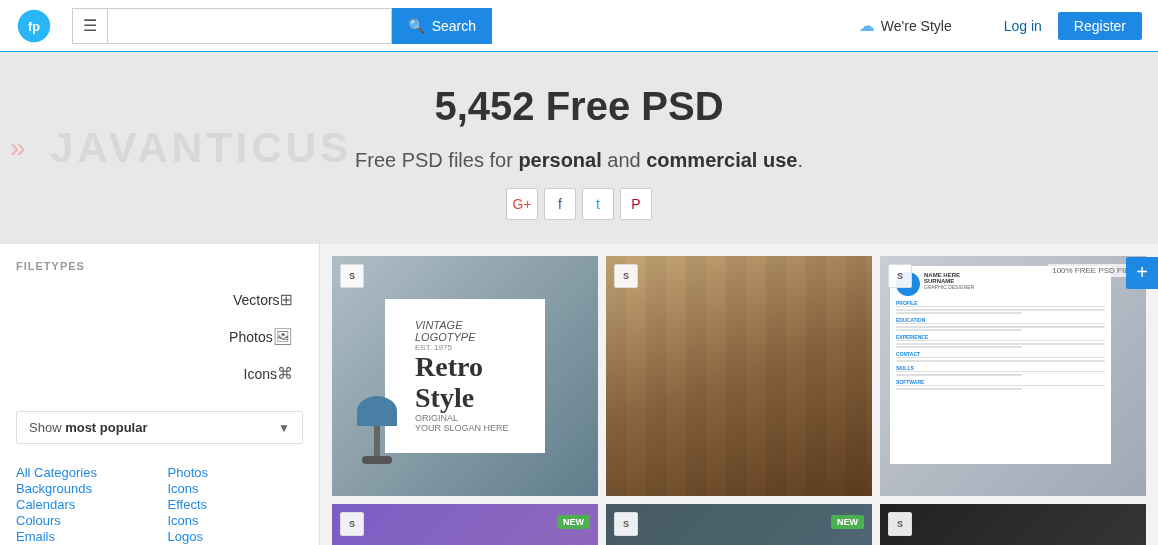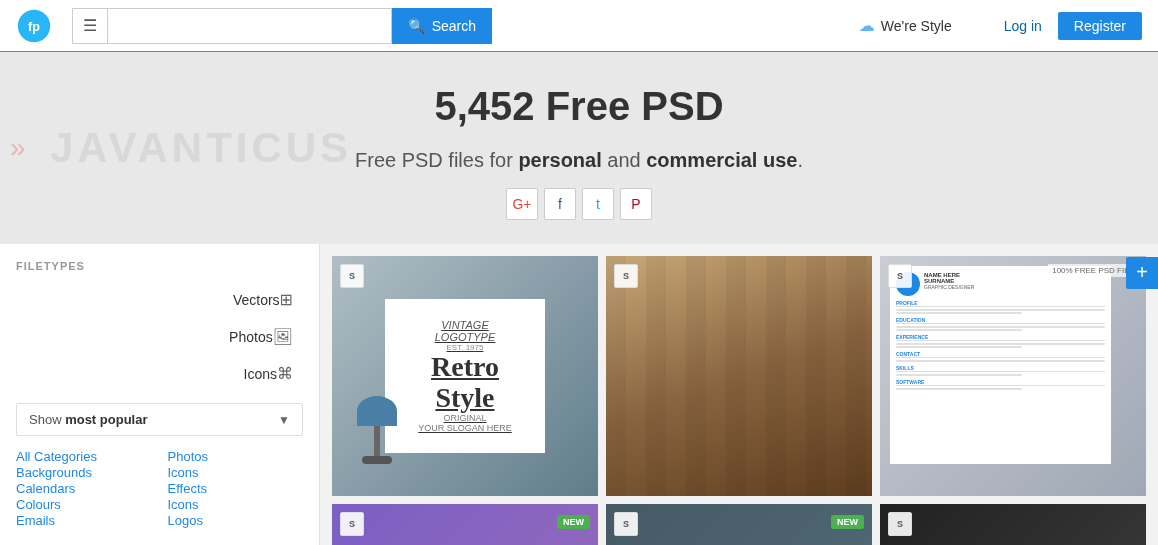--- a/index.html
+++ b/index.html
@@ -185,21 +185,21 @@
     .filetype-icon { font-size: 16px; color: #666; }
 
     
     .show-popular {
       display: flex;
       align-items: center;
       justify-content: space-between;
       border: 1px solid #ddd;
       padding: 8px 12px;
       cursor: pointer;
-      margin: 12px 0;
+      margin: 20px 0;
       border-radius: 2px;
       background: #fff;
     }
     .show-popular-text { font-size: 13px; color: #555; }
     .show-popular-text strong { color: #333; }
     .chevron-down { font-size: 12px; color: #666; }
 
     
     .categories-grid {
       display: grid;
@@ -233,23 +233,22 @@
     
     .card-1 {
       background: linear-gradient(135deg, #b0bec5 0%, #90a4ae 40%, #607d8b 100%);
       display: flex;
       align-items: center;
       justify-content: center;
     }
     .card-1-inner {
       background: #fff;
       padding: 20px 30px;
-      text-align: center;
+      text-align: left;
       width: 160px;
-      text-decoration: underline;
     }
     .card-1-inner .retro-title {
       font-size: 11px;
       color: #555;
       font-style: italic;
       display: block;
     }
     .card-1-inner .retro-big {
       font-size: 28px;
       font-weight: bold;

